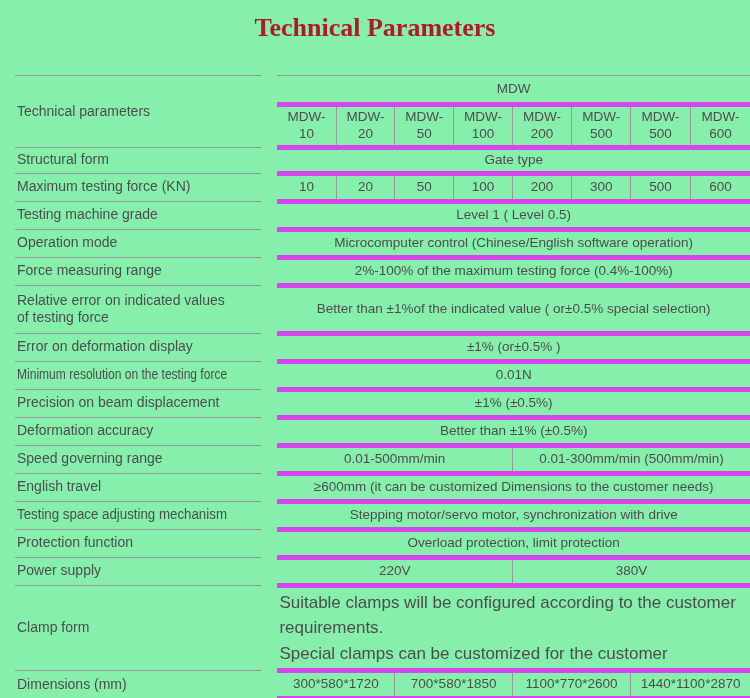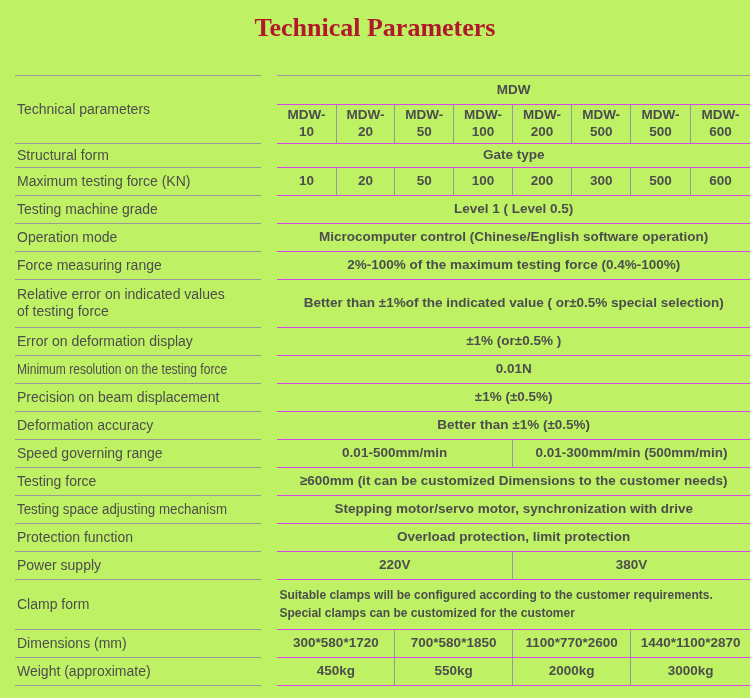--- a/index.html
+++ b/index.html
@@ -1,29 +1,29 @@
 <!DOCTYPE html>
 <html><head>
 <meta charset="utf-8">
 <style>
   html,body{margin:0;padding:0;background:#ffffff;}
-  .wrap{width:750px;height:698px;background:#bef264;overflow:hidden;
+  .wrap{width:750px;height:698px;background:#86efac;overflow:hidden;
         font-family:"Liberation Sans", sans-serif;color:#4d4d4d;}
   .title{margin:0;padding-top:13px;height:30px;text-align:center;
          font-family:"Liberation Serif", serif;font-weight:bold;
          font-size:26px;line-height:30px;color:#b2182b;}
   table.spec{border-collapse:collapse;table-layout:fixed;margin:32px 0 0 15px;}
   td{vertical-align:middle;font-size:13.5px;line-height:1.25;overflow:hidden;}
   td.label{border-bottom:1px solid #999;text-align:left;padding:2px 0 2px 2px;
            font-size:14px;white-space:pre-line;}
   td.gap{border:none;}
-  td.val{border-bottom:1px solid #d946ef;text-align:center;padding:2px 3px;font-weight:bold;}
+  td.val{border-bottom:5px solid #d946ef;text-align:center;padding:2px 3px;}
   td.val + td.val{border-left:1px solid #999;}
   tr.first td.label, tr.first td.val{border-top:1px solid #999;}
-  td.left-text{text-align:left;white-space:pre-line;font-size:12px;
+  td.left-text{text-align:left;white-space:pre-line;font-size:17px;
                padding-left:2px;line-height:1.5;}
   .cond{display:inline-block;transform:scaleX(0.86);transform-origin:0 50%;
         white-space:nowrap;}
   .cond2{display:inline-block;transform:scaleX(0.95);transform-origin:0 50%;
         white-space:nowrap;}
   tr.rh-series{height:29px;}
   tr.rh-models{height:31px;margin-top:42px;}
   tr.rh-sm{height:24px;}
   tr.rh-n{height:28px;}
   tr.rh-tall{height:48px;}
@@ -135,21 +135,21 @@
     </tr>
 
     <tr class="rh-n">
       <td class="label">Speed governing range</td>
       <td class="gap"></td>
       <td class="val" colspan="4">0.01-500mm/min</td>
       <td class="val" colspan="4">0.01-300mm/min  (500mm/min)</td>
     </tr>
 
     <tr class="rh-n">
-      <td class="label">Testing force</td>
+      <td class="label">English travel</td>
       <td class="gap"></td>
       <td class="val" colspan="8">≥600mm (it can be customized Dimensions to the customer needs)</td>
     </tr>
 
     <tr class="rh-n">
       <td class="label"><span class="cond2">Testing space adjusting mechanism</span></td>
       <td class="gap"></td>
       <td class="val" colspan="8">Stepping motor/servo motor, synchronization with drive</td>
     </tr>
 

